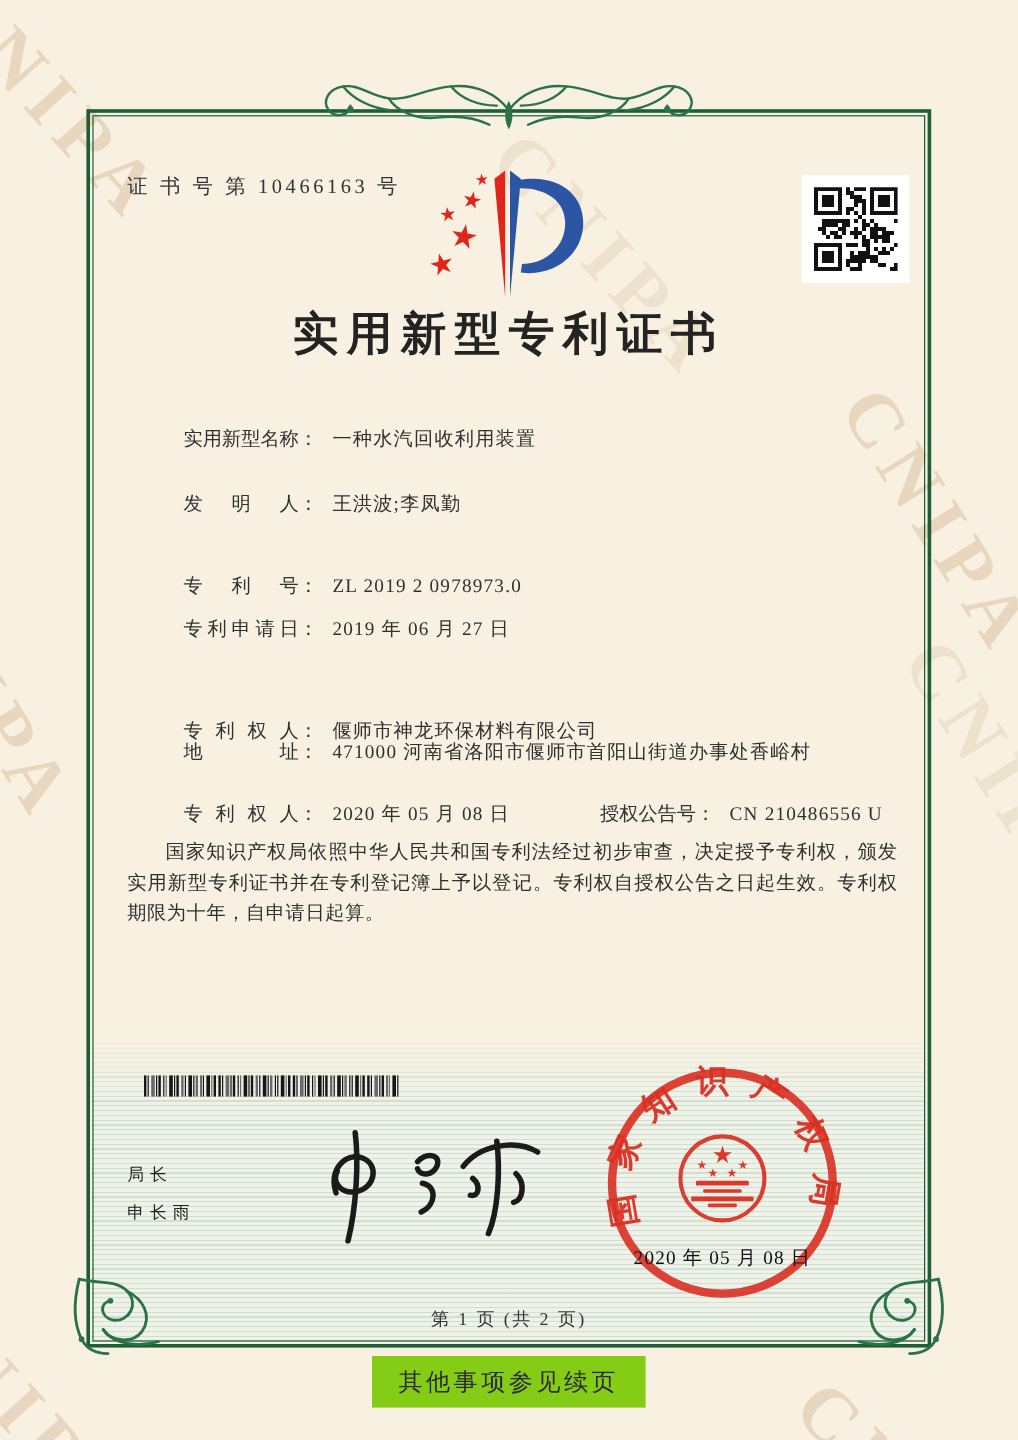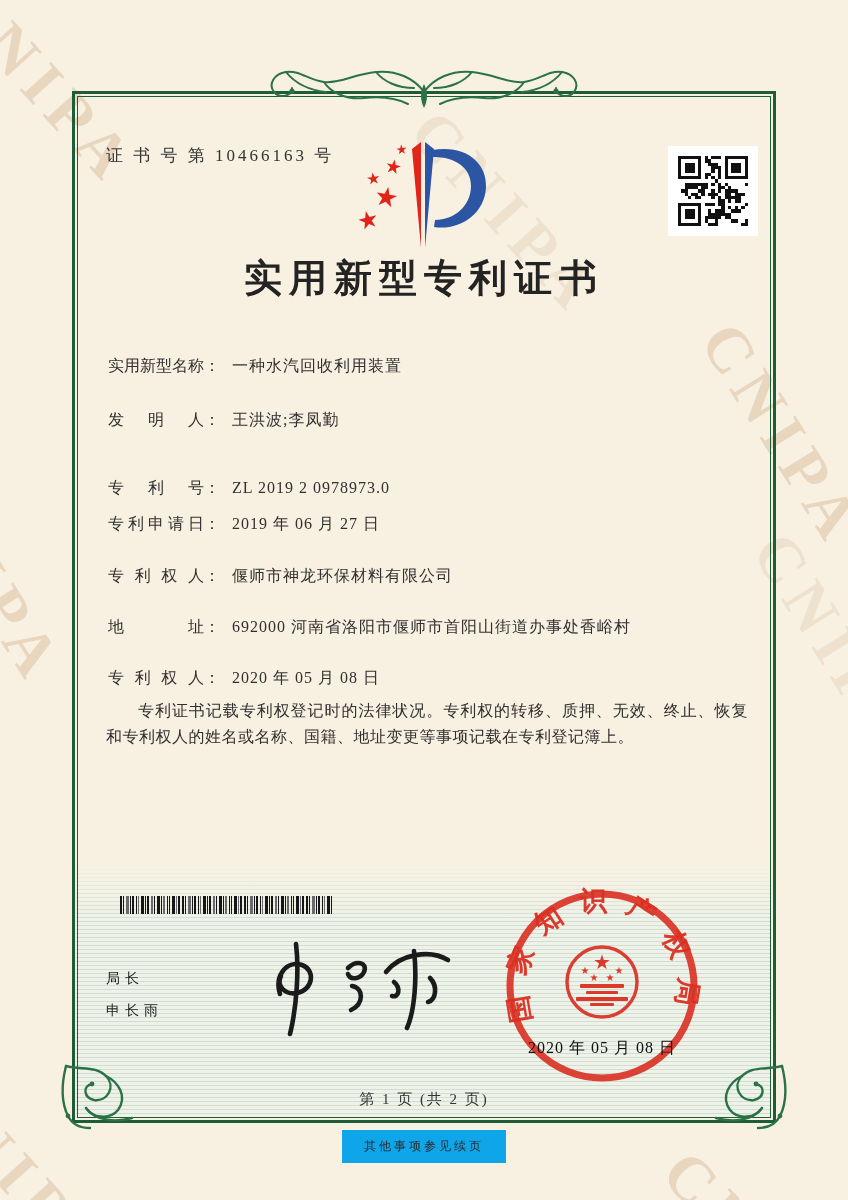--- a/index.html
+++ b/index.html
@@ -21,37 +21,37 @@
   .frame{left:72px;top:91px;width:698px;height:1026px;border:3px solid #1d5e39;z-index:5;pointer-events:none;}
   .frame:after{content:"";position:absolute;left:2px;top:2px;right:2px;bottom:2px;border:1px solid #1d5e39;}
   .content{z-index:6;}
   .cert-no{left:106px;top:144px;font-size:17px;letter-spacing:3px;color:#333;}
   .title{left:0;top:253px;width:848px;text-align:center;font-size:38px;font-weight:bold;
          letter-spacing:7px;color:#232323;}
   .qr-box{left:668px;top:146px;width:90px;height:90px;background:#fff;}
   .qr-box svg{position:absolute;left:10px;top:10px;}
   
   .row{left:108px;width:660px;font-size:16px;color:#303030;}
-  .f-label{display:inline-block;width:96px;text-align:justify;text-align-last:justify;vertical-align:top;}
+  .f-label{display:inline-block;width:96px;text-align:justify;text-align-last:justify;vertical-align:top;margin-left:45px;}
   .f-colon{display:inline-block;}
   .f-value{margin-left:12px;letter-spacing:1px;}
   .grant-no{position:absolute;left:347px;top:0;}
   .grant-no .f-label{width:80px;}
   .paras{left:106px;top:698px;width:642px;font-size:16px;line-height:25.5px;
          text-align:justify;color:#2f2f2f;}
   .paras p{margin:0;text-indent:2em;letter-spacing:0.5px;}
   .issuer{left:106px;top:970px;font-family:"Liberation Sans","DejaVu Sans",sans-serif;
           font-size:14px;letter-spacing:5px;color:#222;z-index:6;}
   .issuer div{margin-bottom:14px;}
   .seal-date{left:502px;top:1038px;width:200px;text-align:center;font-size:16px;
              letter-spacing:1px;color:#101010;z-index:8;}
   .page-foot{left:0;top:1090px;width:848px;text-align:center;font-size:15px;
              letter-spacing:2px;color:#333;z-index:6;}
-  .note-box{left:50%;transform:translateX(-50%);top:1130px;background:#0ea5e9;
-            padding:8px 22px;font-size:12px;letter-spacing:3px;color:#2c2c2c;z-index:6;}
+  .note-box{left:50%;transform:translateX(-50%);top:1130px;background:#84cc16;
+            padding:8px 22px;font-size:20px;letter-spacing:3px;color:#2c2c2c;z-index:6;}
   .z7{z-index:7;}
 </style>
 </head>
 <body>
 
 <div class="wm" style="left:-14px;top:-34px;transform:rotate(48deg);">CNIPA</div>
 <div class="wm faint" style="left:450px;top:96px;transform:rotate(48deg);">CNIPA</div>
 <div class="wm" style="left:748px;top:310px;transform:rotate(58deg);">CNIPA</div>
 <div class="wm" style="left:-52px;top:448px;transform:rotate(58deg);">CNIPA</div>
 <div class="wm faint" style="left:800px;top:520px;transform:rotate(58deg);">CNIPA</div>
@@ -350,32 +350,35 @@
 </div>
 <div class="abs content row" style="top:410px;">
   <span class="f-label">发明人</span><span class="f-colon">：</span><span class="f-value">王洪波;李凤勤</span>
 </div>
 <div class="abs content row" style="top:478px;">
   <span class="f-label">专利号</span><span class="f-colon">：</span><span class="f-value">ZL 2019 2 0978973.0</span>
 </div>
 <div class="abs content row" style="top:514px;">
   <span class="f-label">专利申请日</span><span class="f-colon">：</span><span class="f-value">2019 年 06 月 27 日</span>
 </div>
-<div class="abs content row" style="top:566px;font-family:Liberation Serif, serif;">
+<div class="abs content row" style="top:599px;font-family:Liberation Serif, serif;">
   <span class="f-label">专利权人</span><span class="f-colon">：</span><span class="f-value">偃师市神龙环保材料有限公司</span>
 </div>
 <div class="abs content row" style="top:617px;">
-  <span class="f-label">地址</span><span class="f-colon">：</span><span class="f-value">692000 河南省洛阳市偃师市首阳山街道办事处香峪村</span>
+  <span class="f-label">地址</span><span class="f-colon">：</span><span class="f-value">471000 河南省洛阳市偃师市首阳山街道办事处香峪村</span>
 </div>
 <div class="abs content row" style="top:668px;">
   <span class="f-label">专利权人</span><span class="f-colon">：</span><span class="f-value">2020 年 05 月 08 日</span>
+  <span class="grant-no">
+    <span class="f-label">授权公告号</span><span class="f-colon">：</span><span class="f-value">CN 210486556 U</span>
+  </span>
 </div>
 
 <div class="abs content paras">
-  <p>专利证书记载专利权登记时的法律状况。专利权的转移、质押、无效、终止、恢复和专利权人的姓名或名称、国籍、地址变更等事项记载在专利登记簿上。</p>
+  <p>国家知识产权局依照中华人民共和国专利法经过初步审查，决定授予专利权，颁发实用新型专利证书并在专利登记簿上予以登记。专利权自授权公告之日起生效。专利权期限为十年，自申请日起算。</p>
 </div>
 
 <svg class="abs z7" style="left:120px;top:896px;" id="barcode" width="216" height="18">
     <rect x="0" y="0" width="2" height="18" fill="#161616"></rect>
     <rect x="3" y="0" width="1" height="18" fill="#161616"></rect>
     <rect x="6" y="0" width="3" height="18" fill="#6a6a6a"></rect>
     <rect x="10" y="0" width="1" height="18" fill="#161616"></rect>
     <rect x="12" y="0" width="2" height="18" fill="#161616"></rect>
     <rect x="16" y="0" width="1" height="18" fill="#161616"></rect>
     <rect x="18" y="0" width="1" height="18" fill="#6a6a6a"></rect>

